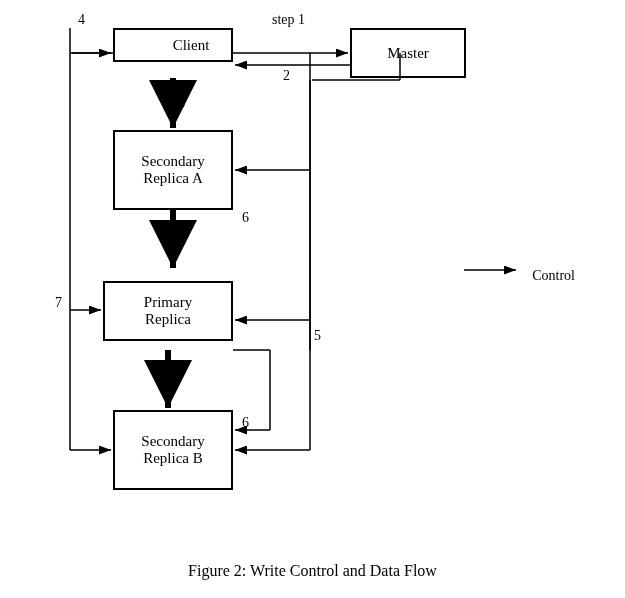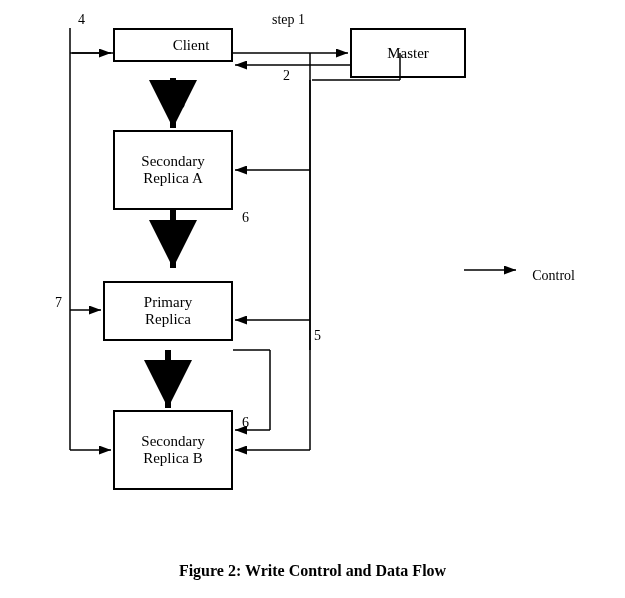--- a/index.html
+++ b/index.html
@@ -43,21 +43,21 @@
       font-family: "Times New Roman", Times, serif;
     }
     
     .caption {
       position: absolute;
       bottom: 18px;
       left: 0;
       right: 0;
       text-align: center;
       font-size: 16px;
-      font-weight: bold;
+      font-weight: normal;
       font-family: "Times New Roman", Times, serif;
     }
     
     .legend {
       position: absolute;
       right: 50px;
       top: 260px;
     }
     .legend-title {
       font-size: 15px;

